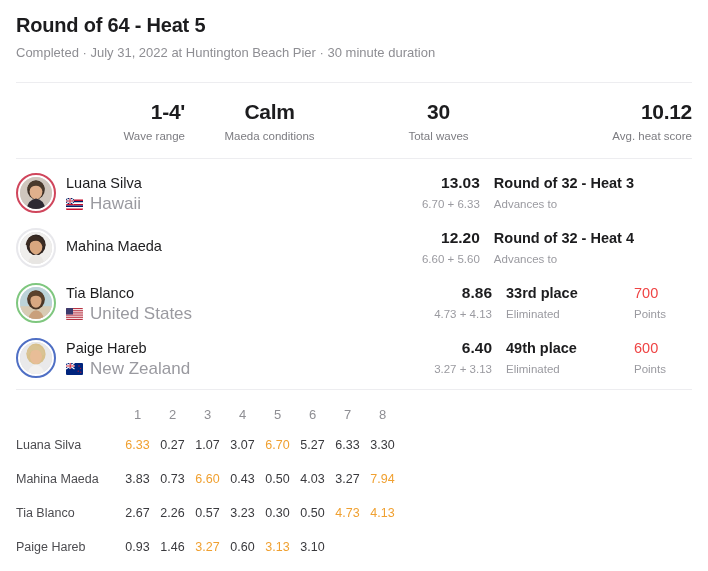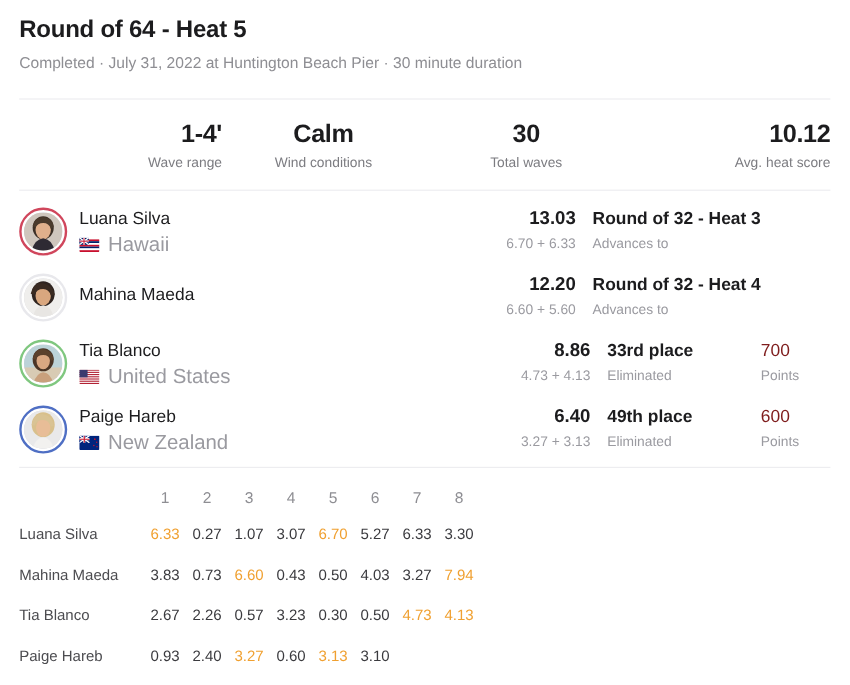--- a/index.html
+++ b/index.html
@@ -160,21 +160,21 @@
     color: #9a9aa0;
     line-height: 16px;
   }
 
   .col-points {
     flex: 0 0 58px;
     text-align: left;
   }
   .points-value {
     font-size: 14.5px;
-    color: #7f1d1d;
+    color: #ef4444;
     line-height: 20px;
     margin-bottom: 3px;
   }
   .points-label {
     font-size: 11.5px;
     color: #9a9aa0;
     line-height: 16px;
   }
 
   
@@ -228,21 +228,21 @@
 
   <div class="divider top"></div>
 
   <div class="stats">
     <div class="stat">
       <div class="stat-value">1-4'</div>
       <div class="stat-label">Wave range</div>
     </div>
     <div class="stat">
       <div class="stat-value">Calm</div>
-      <div class="stat-label">Wind conditions</div>
+      <div class="stat-label">Maeda conditions</div>
     </div>
     <div class="stat">
       <div class="stat-value">30</div>
       <div class="stat-label">Total waves</div>
     </div>
     <div class="stat">
       <div class="stat-value">10.12</div>
       <div class="stat-label">Avg. heat score</div>
     </div>
   </div>
@@ -469,21 +469,21 @@
           <td class="wave-cell">0.57</td>
           <td class="wave-cell">3.23</td>
           <td class="wave-cell">0.30</td>
           <td class="wave-cell">0.50</td>
           <td class="wave-cell best">4.73</td>
           <td class="wave-cell best">4.13</td>
         </tr>
         <tr>
           <td class="wave-name">Paige Hareb</td>
           <td class="wave-cell">0.93</td>
-          <td class="wave-cell">2.40</td>
+          <td class="wave-cell">1.46</td>
           <td class="wave-cell best">3.27</td>
           <td class="wave-cell">0.60</td>
           <td class="wave-cell best">3.13</td>
           <td class="wave-cell">3.10</td>
           <td class="wave-cell"></td>
           <td class="wave-cell"></td>
         </tr>
       </tbody>
     </table>
   </div>

